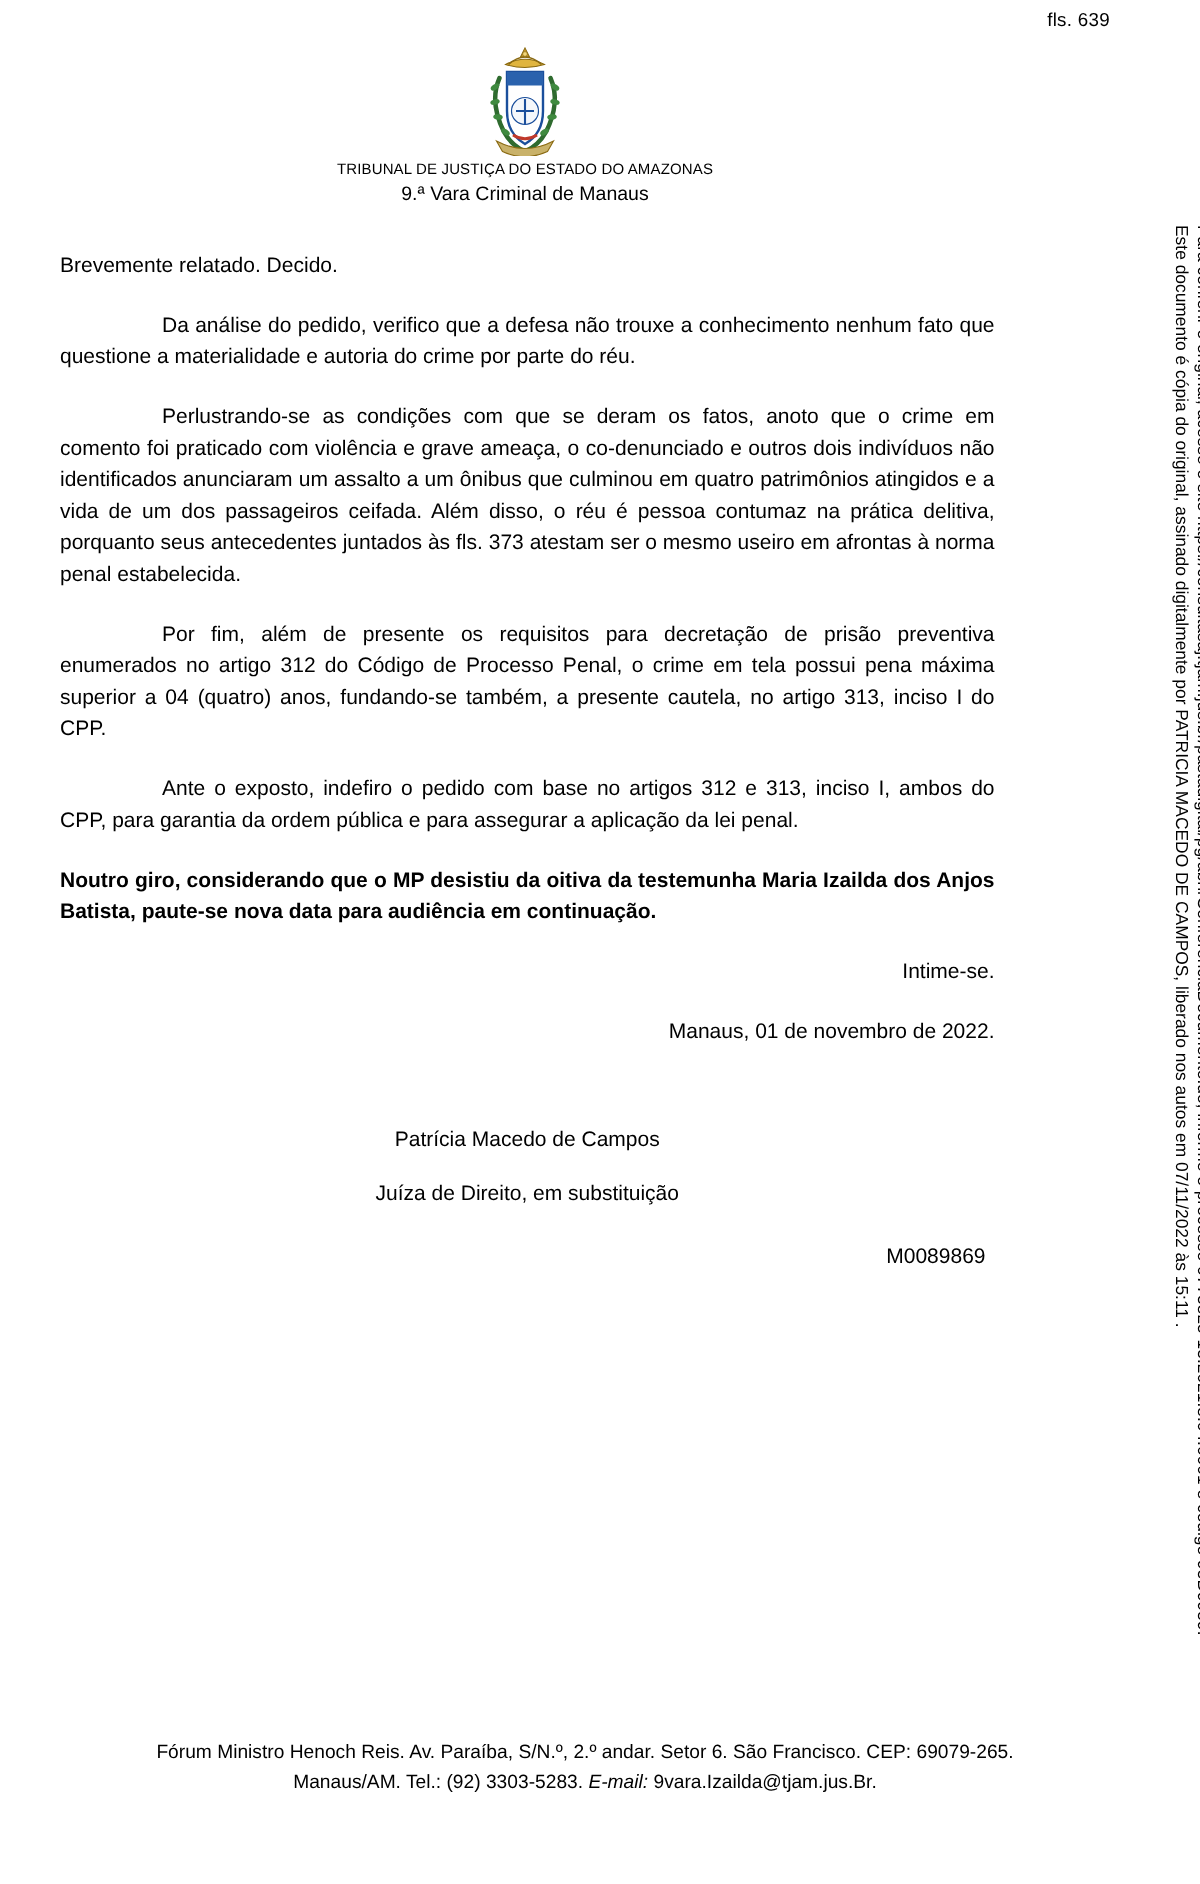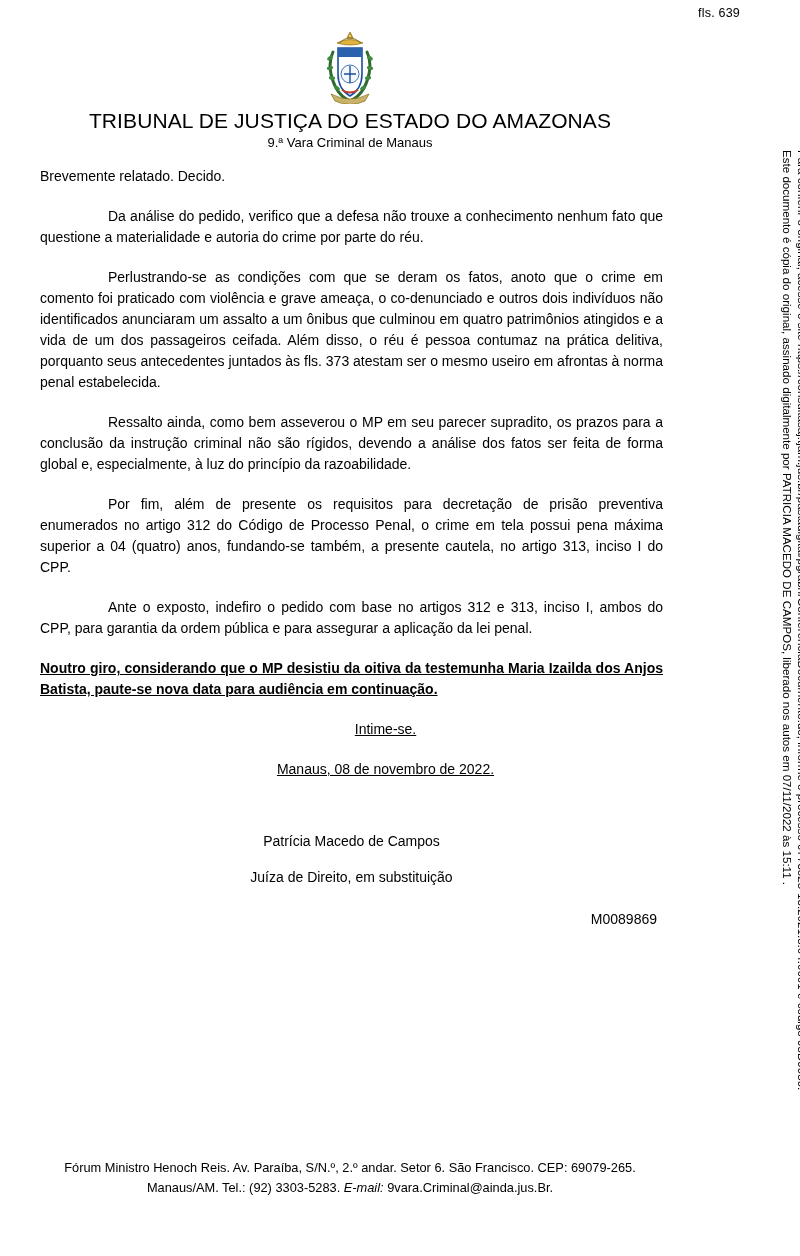--- a/index.html
+++ b/index.html
@@ -49,42 +49,42 @@
   
   .header {
     position: absolute;
     top: 108px;
     left: 0;
     width: 700px;
     text-align: center;
     line-height: 1.28;
   }
   .header .l1 { font-size: 14.5px; }
-  .header .l2 { font-size: 21px; letter-spacing: 0.1px; }
+  .header .l2 { font-size: 10px; letter-spacing: 0.1px; }
   .header .l3 { font-size: 13px; }
 
   
   .body-text {
     position: absolute;
     top: 166px;
     left: 40px;
     width: 623px;
     font-size: 14px;
     line-height: 1.5;
     text-align: justify;
     text-justify: inter-word;
   }
   .body-text p {
     margin: 0 0 19px 0;
     text-indent: 68px;
   }
   .body-text p.no-indent { text-indent: 0; }
-  .body-text p.indent-small { text-indent: 68px; text-decoration: underline; }
+  .body-text p.indent-small { text-indent: 68px; }
   .body-text p.bold { font-weight: bold; text-indent: 0; }
-  .body-text p.last-line { text-align: center; }
+  .body-text p.last-line { text-align: right; }
 
   .sig-block {
     margin-top: 52px;
     text-align: center;
     text-indent: 0;
     line-height: 1.35;
   }
   .sig-block div { text-indent: 0; margin-top: 17px; }
 
   .doc-code {
@@ -118,20 +118,21 @@
 
   
   .footer {
     position: absolute;
     bottom: 58px;
     left: 0;
     width: 700px;
     text-align: center;
     font-size: 12.8px;
     line-height: 1.55;
+    padding-left: 40px;
   }
   .footer em { }
 </style>
 </head>
 <body>
 
 <div class="page">
 
   <div class="folio">fls. 639</div>
 
@@ -172,40 +173,39 @@
 
   <div class="header">
     <div class="l2">TRIBUNAL DE JUSTIÇA DO ESTADO DO AMAZONAS</div>
     <div class="l3">9.ª Vara Criminal de Manaus</div>
   </div>
 
   <div class="body-text">
     <p class="no-indent">Brevemente relatado. Decido.</p>
     <p>Da análise do pedido, verifico que a defesa não trouxe a conhecimento nenhum fato que questione a materialidade e autoria do crime por parte do réu.</p>
     <p>Perlustrando-se as condições com que se deram os fatos, anoto que o crime em comento foi praticado com violência e grave ameaça, o co-denunciado e outros dois indivíduos não identificados anunciaram um assalto a um ônibus que culminou em quatro patrimônios atingidos e a vida de um dos passageiros ceifada. Além disso, o réu é pessoa contumaz na prática delitiva, porquanto seus antecedentes juntados às fls.  373 atestam ser o mesmo useiro em afrontas à norma penal estabelecida.</p>
-    <p>Ressalto ainda, como bem asseverou o MP em seu parecer supradito, os prazos para a conclusão da instrução criminal não são rígidos, devendo a análise dos fatos ser feita de forma global e, especialmente, à luz do princípio da razoabilidade.</p>
     <p>Por fim, além de presente os requisitos para decretação de prisão preventiva enumerados no artigo 312 do Código de Processo Penal, o crime em tela possui pena máxima superior a 04 (quatro) anos, fundando-se também, a presente cautela, no artigo 313, inciso I do CPP.</p>
     <p>Ante o exposto, indefiro o pedido com base no artigos 312 e 313, inciso I, ambos do CPP, para garantia da ordem pública e para assegurar a aplicação da lei penal.</p>
     <p class="bold indent-small">Noutro giro, considerando que o MP desistiu da oitiva da testemunha Maria Izailda dos Anjos Batista, paute-se nova data para audiência em continuação.</p>
     <p class="indent-small last-line">Intime-se.</p>
-    <p class="indent-small last-line">Manaus, 08 de novembro de 2022.</p>
+    <p class="indent-small last-line">Manaus, 01 de novembro de 2022.</p>
 
     <div class="sig-block">
       <div>Patrícia Macedo de Campos</div>
       <div>Juíza de Direito, em substituição</div>
     </div>
 
     <div class="doc-code">M0089869</div>
   </div>
 
   <div class="vstamp">
     <div class="line l1">Este documento é cópia do original, assinado digitalmente por PATRICIA MACEDO DE CAMPOS, liberado nos autos em 07/11/2022 às 15:11 .</div>
     <div class="line l2">Para conferir o original, acesse o site https://consultasaj.tjam.jus.br/pastadigital/pg/abrirConferenciaDocumento.do, informe o processo 0773825-13.2021.8.04.0001 e código 95D9959.</div>
   </div>
 
   <div class="footer">
     <div>Fórum Ministro Henoch Reis. Av. Paraíba, S/N.º, 2.º andar. Setor 6. São Francisco. CEP: 69079-265.</div>
     <div>
-      <span>Manaus/AM. Tel.: (92) 3303-5283. </span><em>E-mail:</em><span> 9vara.Criminal@ainda.jus.Br.</span>
+      <span>Manaus/AM. Tel.: (92) 3303-5283. </span><em>E-mail:</em><span> 9vara.Izailda@tjam.jus.Br.</span>
     </div>
   </div>
 
 </div>
 
 </body></html>

